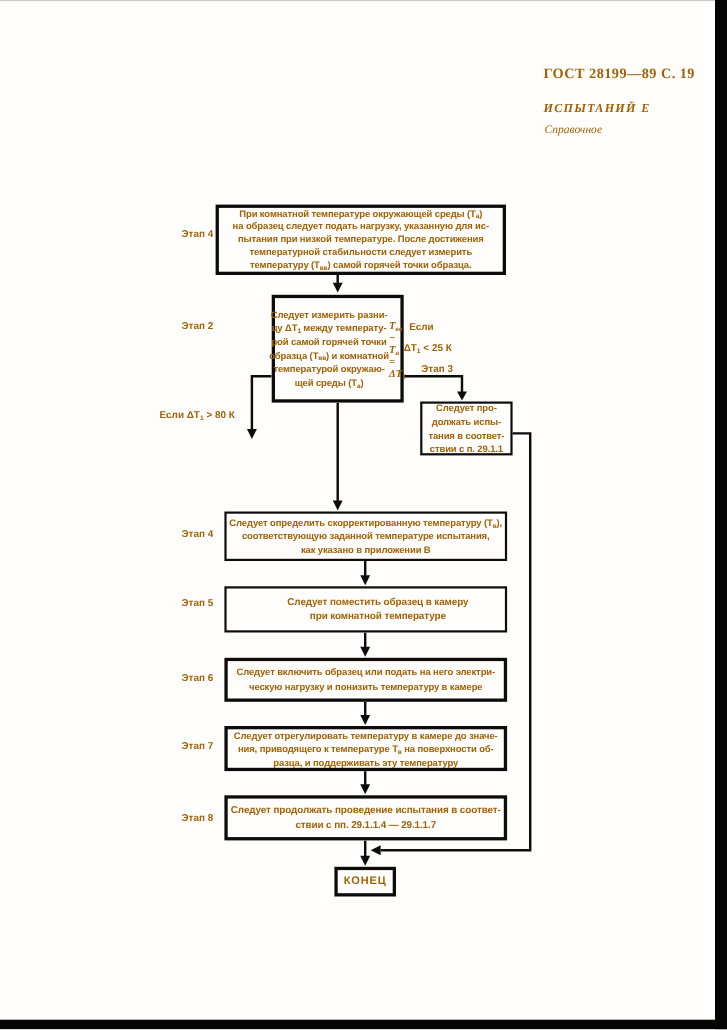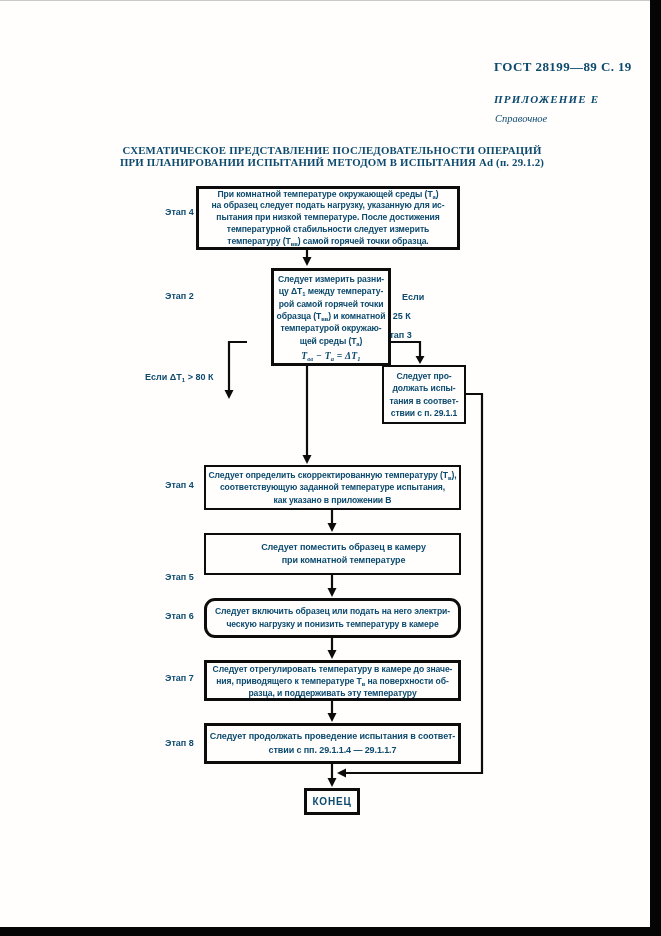--- a/index.html
+++ b/index.html
@@ -1,17 +1,17 @@
 <!DOCTYPE html>
 <html lang="ru"><head>
 <meta charset="utf-8">
 <style>
   html,body{margin:0;padding:0;background:#ffffff;}
   .page{position:relative;width:661px;height:936px;background:#fffefd;overflow:hidden;
-        font-family:"Liberation Sans",sans-serif;color:#0c4a6e;}
+        font-family:"Liberation Sans",sans-serif;color:#a16207;}
   .edge-right{position:absolute;left:650px;top:0;width:11px;height:936px;background:#050505;}
   .edge-bottom{position:absolute;left:0;top:927px;width:661px;height:9px;background:#050505;}
   .edge-top{position:absolute;left:0;top:0;width:661px;height:1px;background:#c9c9c9;}
 
   .gost-header{position:absolute;left:494px;top:59px;font-family:"Liberation Serif",serif;
                font-weight:bold;font-size:13px;letter-spacing:.4px;white-space:nowrap;}
   .annex{position:absolute;left:494px;top:93px;font-family:"Liberation Serif",serif;
          font-style:italic;font-weight:bold;font-size:11px;letter-spacing:1.2px;white-space:nowrap;}
   .annex-sub{position:absolute;left:495px;top:113px;font-family:"Liberation Serif",serif;
              font-style:italic;font-size:10.5px;white-space:nowrap;}
@@ -19,68 +19,66 @@
              font-family:"Liberation Serif",serif;font-weight:bold;font-size:10.8px;
              line-height:11.6px;letter-spacing:.2px;white-space:pre-line;}
 
   .connectors{position:absolute;left:0;top:0;}
 
   .fbox{position:absolute;box-sizing:border-box;border:3px solid #0c0c0c;background:#fffefd;
         display:flex;align-items:center;justify-content:center;}
   .btext{text-align:center;white-space:nowrap;font-weight:bold;font-size:8.6px;
          line-height:11.8px;letter-spacing:-0.1px;}
   .b1{left:196px;top:186px;width:264px;height:64px;}
-  .b2{left:247px;top:268px;width:120px;height:98px;flex-direction:column;margin-left:24px;}
+  .b2{left:247px;top:268px;width:120px;height:98px;}
   .b2 .btext{line-height:12.4px;}
-  .b3{left:382px;top:365px;width:84px;height:59px;border-width:2px;}
+  .b3{left:382px;top:365px;width:84px;height:49px;border-width:2px;}
   .b3 .btext{line-height:12.4px;}
   .bm{left:187px;top:400px;width:85px;height:38px;}
   .bm .btext{font-size:9px;line-height:12px;}
   .b4{left:204px;top:465px;width:257px;height:45px;border-width:2px;}
   .b4 .btext{line-height:12.6px;}
   .b5{left:204px;top:533px;width:257px;height:42px;border-width:2px;}
   .b5 .btext{font-size:9px;line-height:13.5px;margin-left:22px;}
-  .b6{left:204px;top:598px;width:257px;height:40px;border-radius:11px;}
+  .b6{left:204px;top:598px;width:257px;height:40px;}
   .b6 .btext{line-height:12.8px;}
   .b7{left:204px;top:660px;width:257px;height:41px;}
   .b7 .btext{line-height:12px;}
   .b8{left:204px;top:723px;width:257px;height:41px;border-width:3px;}
   .b8 .btext{font-size:9px;line-height:13.2px;}
   .bend{left:304px;top:788px;width:56px;height:27px;}
   .bend .btext{font-size:10px;letter-spacing:.8px;}
 
   .formula{font-family:"Liberation Serif",serif;font-style:italic;font-weight:bold;
            font-size:9.6px;margin-top:3px;letter-spacing:.2px;}
   sub{font-size:.68em;vertical-align:-0.28em;line-height:0;}
 
   .stage{position:absolute;left:165px;font-weight:bold;font-size:9px;white-space:nowrap;}
   .cond{position:absolute;font-weight:bold;font-size:9px;white-space:nowrap;}
   .cond-left{left:145px;top:372px;}
-  .cond-right-1{left:372px;top:292px;margin-left:30px;}
+  .cond-right-1{left:372px;top:292px;}
   .cond-right-2{left:367px;top:311px;}
   .stage3{left:383px;top:330px;}
 
   .footnote{position:absolute;left:72px;top:827px;font-family:"Liberation Serif",serif;
             font-size:10.5px;white-space:nowrap;}
   .footnote .fn-italic{font-style:italic;letter-spacing:.8px;}
   .footnote .fn-bold{font-weight:bold;}
 </style>
 </head>
 <body>
 
 <div class="page">
   <div class="edge-top"></div>
   <div class="edge-right"></div>
   <div class="edge-bottom"></div>
 
   <div class="gost-header">ГОСТ 28199—89 С. 19</div>
-  <div class="annex">ПРИЛОЖЕНИЕ Е</div>
+  <div class="annex">ИСПЫТАНИЙ Е</div>
   <div class="annex-sub">Справочное</div>
-  <div class="doc-title">СХЕМАТИЧЕСКОЕ ПРЕДСТАВЛЕНИЕ ПОСЛЕДОВАТЕЛЬНОСТИ ОПЕРАЦИЙ
-ПРИ ПЛАНИРОВАНИИ ИСПЫТАНИЙ МЕТОДОМ В ИСПЫТАНИЯ Ad (п. 29.1.2)</div>
 
   <svg class="connectors" width="661" height="936" viewBox="0 0 661 936" fill="none" stroke="#0c0c0c" stroke-width="2.2">
     <path d="M307 250 V258"></path>
     <polygon points="302.5,257 311.5,257 307,266" fill="#0c0c0c" stroke="none"></polygon>
     <path d="M307 366 V456"></path>
     <polygon points="302.5,455 311.5,455 307,464" fill="#0c0c0c" stroke="none"></polygon>
     <path d="M247 342 H229 V391"></path>
     <polygon points="224.5,390 233.5,390 229,399" fill="#0c0c0c" stroke="none"></polygon>
     <path d="M367 342 H420 V357"></path>
     <polygon points="415.5,356 424.5,356 420,364" fill="#0c0c0c" stroke="none"></polygon>
@@ -95,21 +93,21 @@
     <path d="M332 701 V714"></path>
     <polygon points="327.5,713 336.5,713 332,722" fill="#0c0c0c" stroke="none"></polygon>
     <path d="M332 764 V779"></path>
     <polygon points="327.5,778 336.5,778 332,787" fill="#0c0c0c" stroke="none"></polygon>
   </svg>
 
   <div class="stage" style="top:207px">Этап 4</div>
   <div class="stage" style="top:291px">Этап 2</div>
   <div class="stage stage3" style="left:383px;top:330px">Этап 3</div>
   <div class="stage" style="top:480px">Этап 4</div>
-  <div class="stage" style="top:572px">Этап 5</div>
+  <div class="stage" style="top:543px">Этап 5</div>
   <div class="stage" style="top:611px">Этап 6</div>
   <div class="stage" style="top:673px">Этап 7</div>
   <div class="stage" style="top:738px">Этап 8</div>
 
   <div class="cond cond-left">Если ΔТ<sub>1</sub> &gt; 80 К</div>
   <div class="cond cond-right-1">Если</div>
   <div class="cond cond-right-2">ΔТ<sub>1</sub> &lt; 25 К</div>
 
   <div class="fbox b1">
     <div class="btext">При комнатной температуре окружающей среды (Т<sub>а</sub>)<br>на образец следует подать нагрузку, указанную для ис-<br>пытания при низкой температуре. После достижения<br>температурной стабильности следует измерить<br>температуру (Т<sub>вв</sub>) самой горячей точки образца.</div>

